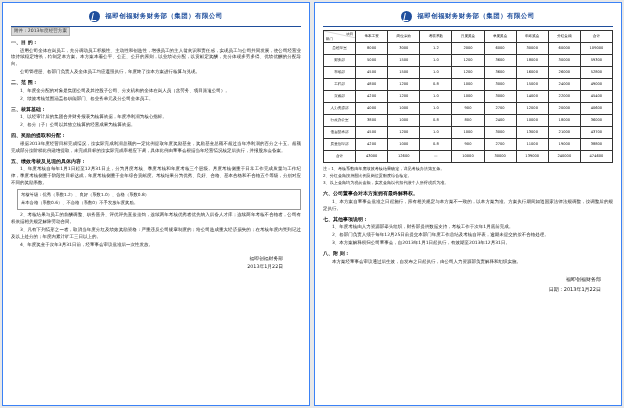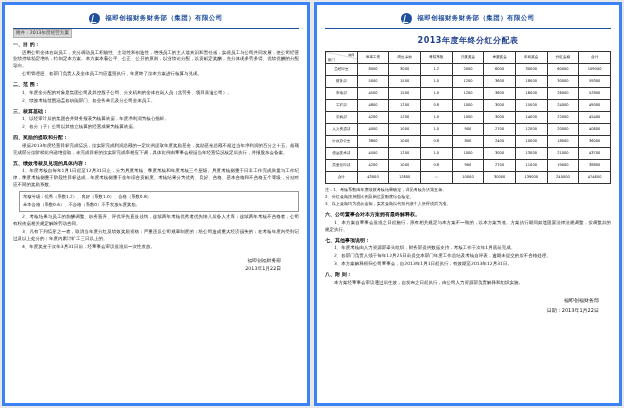--- a/index.html
+++ b/index.html
@@ -13,21 +13,21 @@
     position:relative;
     width:624px;height:408px;
     display:flex;
     gap:4px;
     padding:2px;
     box-sizing:border-box;
   }
   .page{
     position:relative;
     background:#ffffff;
-    border:3px solid #3b82f6;
+    border:1px solid #3b82f6;
     box-sizing:border-box;
     flex:1 1 50%;
     overflow:hidden;
   }
   .page-inner{
     position:absolute;
     left:8px;right:8px;top:6px;bottom:6px;
   }
   
   .doc-header{
@@ -218,21 +218,20 @@
   </div>
 
   <div class="page">
     <div class="page-inner">
 
       <div class="doc-header">
         <span class="logo-mark"></span>
         <span class="company-name">福即创福财务财务部（集团）有限公司</span>
       </div>
 
-      <div class="doc-title blue">2013年度年终分红分配表</div>
 
       <table class="alloc">
         <thead>
           <tr>
             <th class="corner-cell">
               <svg class="diag" viewBox="0 0 100 22" preserveAspectRatio="none">
                 <line x1="0" y1="0" x2="100" y2="22" stroke="#333" stroke-width="0.6"></line>
               </svg>
               <span class="lbl-a">项目</span>
               <span class="lbl-b">部门</span>

